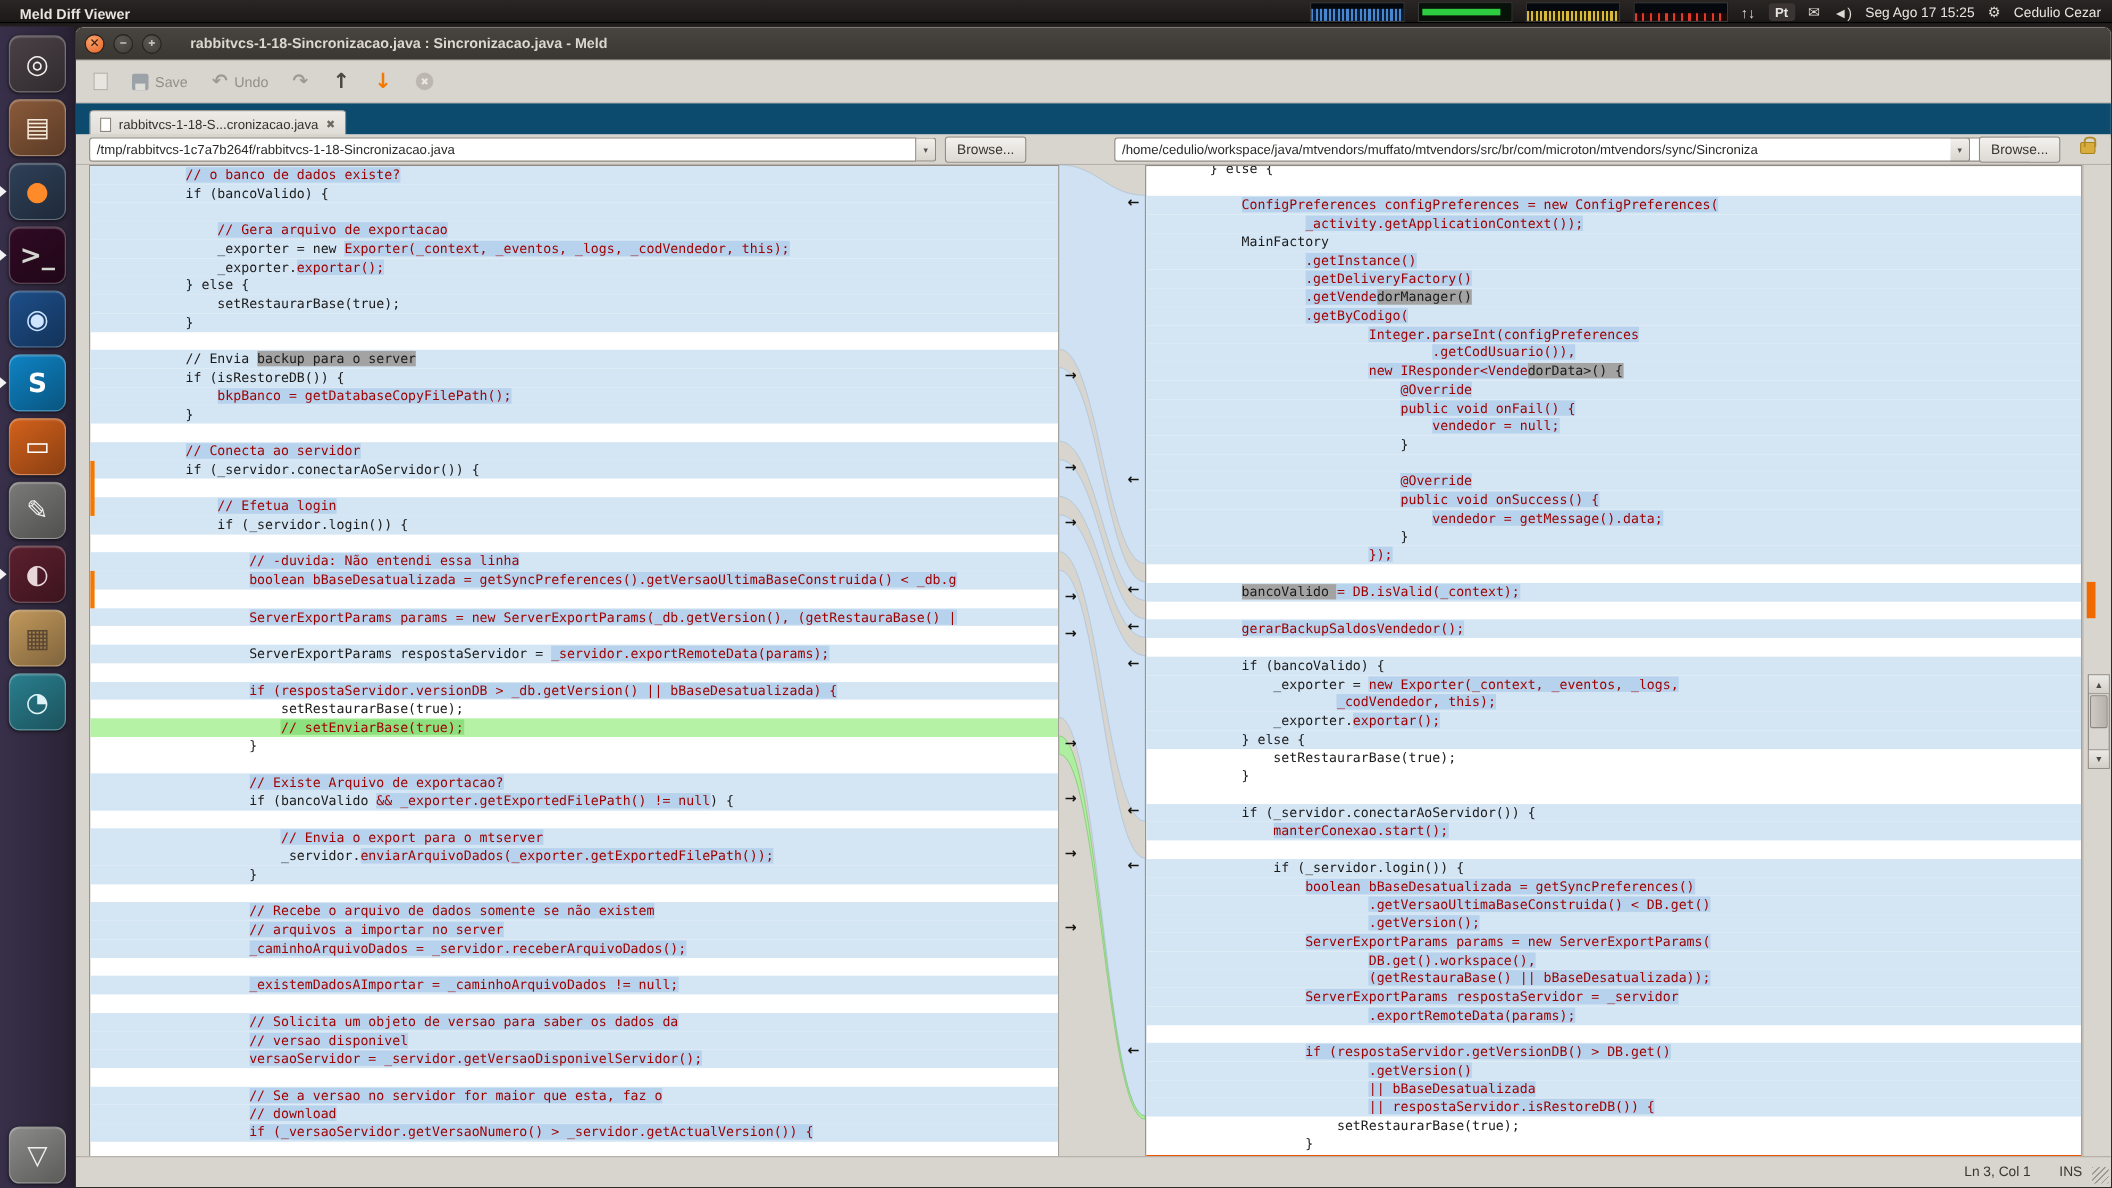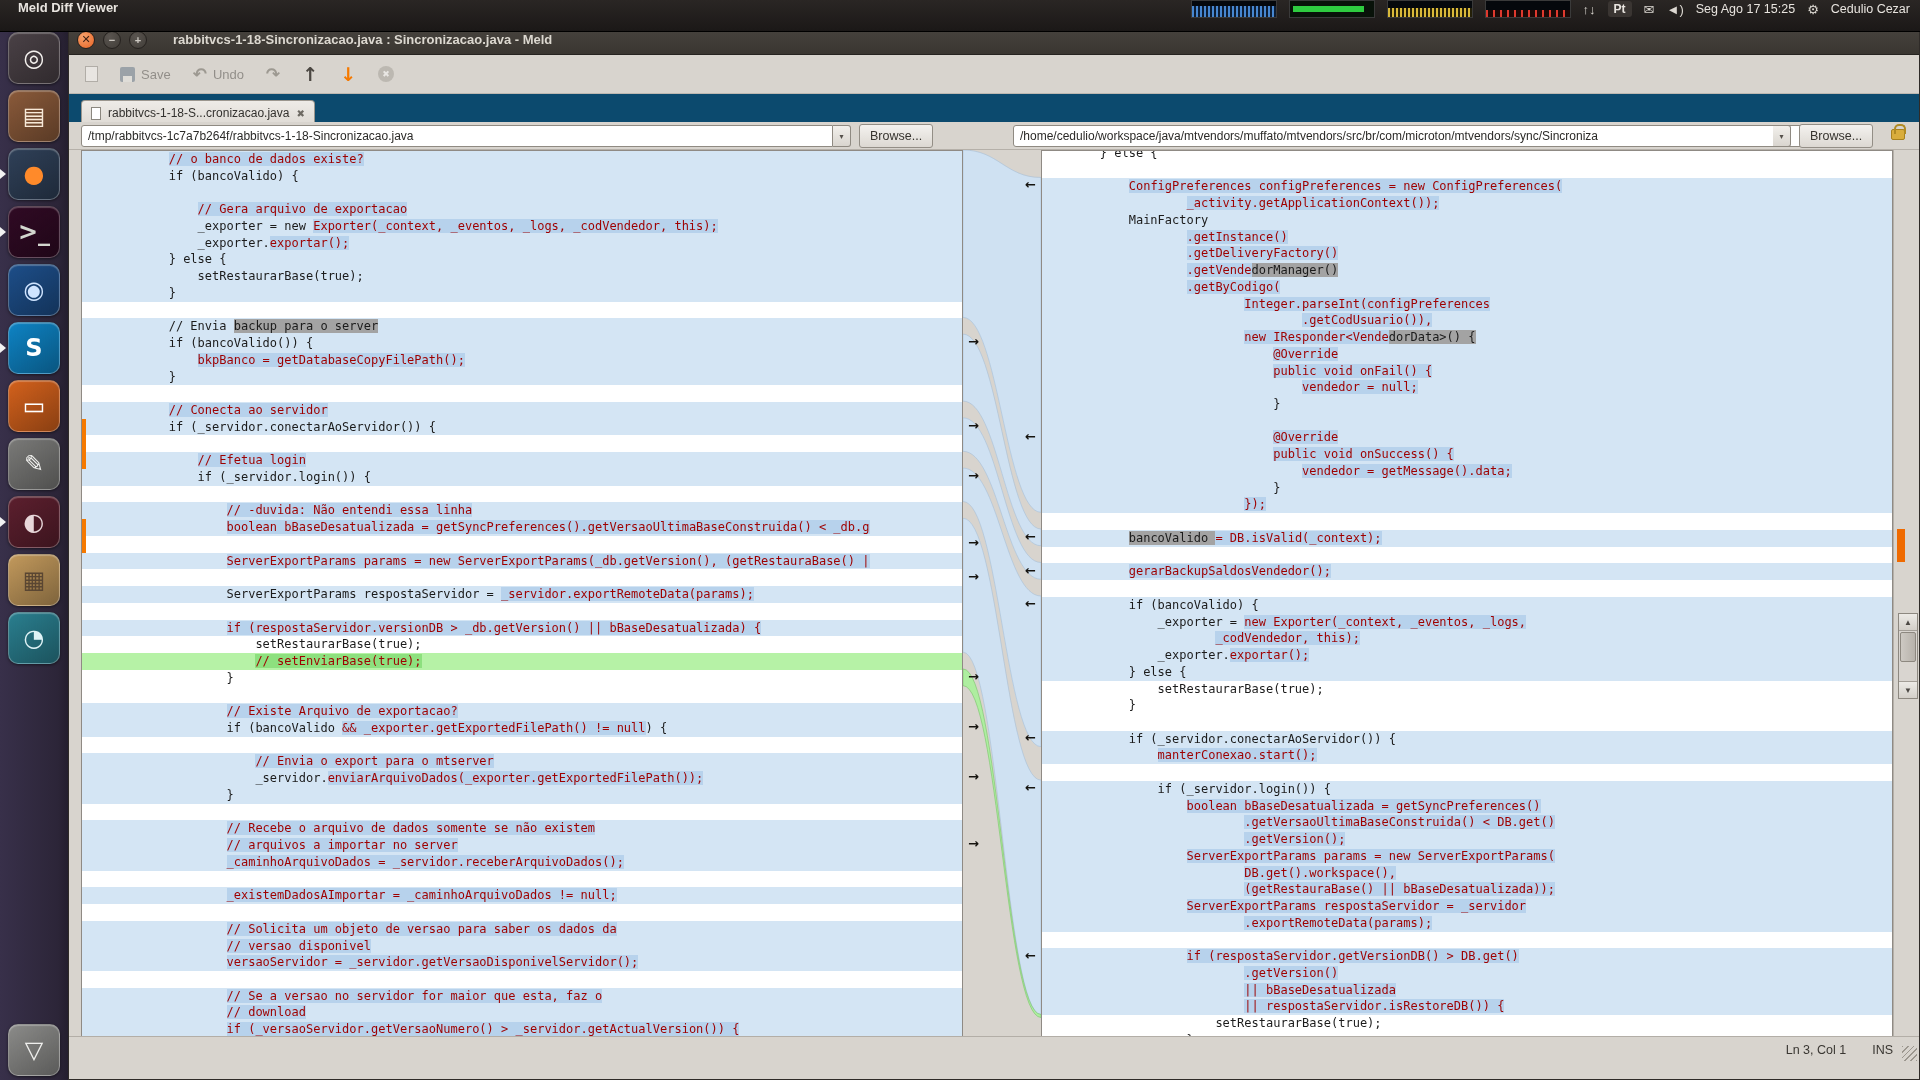--- a/index.html
+++ b/index.html
@@ -1,22 +1,22 @@
 <!DOCTYPE html>
 <html><head>
 <meta charset="utf-8">
 <style>
   * { margin:0; padding:0; box-sizing:border-box; }
   html,body { width:1920px; height:1080px; overflow:hidden; background:#201d1c;
               font-family:"Liberation Sans","DejaVu Sans",sans-serif; }
 
   
-  #top-panel { position:absolute; left:0; top:0; width:1920px; height:32px;
+  #top-panel { position:absolute; left:0; top:0; width:1920px; height:21px;
                background:linear-gradient(#2a2624,#1b1817); color:#e8e4df;
-               display:flex; align-items:flex-start; border-bottom:1px solid #000; z-index:50; }
+               display:flex; align-items:flex-end; border-bottom:1px solid #000; z-index:50; }
   .panel-title { font-weight:bold; font-size:13px; margin-left:18px; }
   .panel-right { margin-left:auto; display:flex; align-items:center; gap:12px; padding-right:10px; font-size:12.5px; }
   .applet { width:86px; height:18px; background:#05080c; border:1px solid #3a3a3a; position:relative; overflow:hidden; }
   .applet .fill { position:absolute; left:0; right:0; bottom:0; }
   .a-blue .fill  { height:70%; background:repeating-linear-gradient(90deg,#4787d0 0 2px,#0d1d33 2px 4px); }
   .a-green .fill { height:100%; background:#081209; }
   .a-green .bar  { position:absolute; left:4%; right:12%; top:32%; height:34%; background:#2ecc40; }
   .a-yellow .fill{ height:55%; background:repeating-linear-gradient(90deg,#d9b93a 0 2px,#241f08 2px 4px); }
   .a-red .fill   { height:45%; background:repeating-linear-gradient(90deg,#e0392e 0 2px,#1d0906 2px 7px); }
   .kbd-badge { background:#3a3532; border-radius:3px; padding:1px 6px; font-weight:bold; font-size:12px; }
@@ -107,21 +107,21 @@
 
   .summary { position:absolute; left:1824px; top:0; width:28px; height:904px; background:#d8d4ce; border-left:1px solid #b5b0a9; }
   .sum-mark { position:absolute; left:3px; width:8px; background:#ef6a00; }
   .sb-frag { position:absolute; left:4px; top:463px; width:20px; height:86px; background:#d9d5d0; border:1px solid #8d8880; }
   .sb-btn { height:17px; display:flex; align-items:center; justify-content:center; font-size:8px; color:#4c4844;
             background:linear-gradient(#eceae6,#d3cfc9); border-bottom:1px solid #a39e97; cursor:pointer; }
   .sb-btn.down { border-top:1px solid #a39e97; border-bottom:none; position:absolute; bottom:0; left:0; right:0; }
   .sb-thumb { position:absolute; top:18px; left:1px; right:1px; height:30px; background:linear-gradient(90deg,#cdc9c3,#b7b2ab);
               border:1px solid #8d8880; border-radius:2px; cursor:grab; }
 
-  .statusbar { position:absolute; left:0; bottom:16px; right:0; height:27px; background:#d8d4ce; border-top:1px solid #b3aea7;
+  .statusbar { position:absolute; left:0; bottom:1px; right:0; height:27px; background:#d8d4ce; border-top:1px solid #b3aea7;
                display:flex; align-items:center; justify-content:flex-end; gap:26px; font-size:12.5px; color:#3a3732;
                padding-right:26px; }
   .grip { position:absolute; right:2px; bottom:2px; width:15px; height:15px;
           background:repeating-linear-gradient(135deg,#9c978f 0 1px,transparent 1px 4px); }
 </style>
 </head>
 <body>
 
 <div id="top-panel">
   <span class="panel-title">Meld Diff Viewer</span>
@@ -252,21 +252,21 @@
           <div class="code-line bg-c"><span class="seg-k">            if (bancoValido) {</span></div>
           <div class="code-line bg-c"><span class="seg-k"></span></div>
           <div class="code-line bg-c"><span class="seg-k">                </span><span class="seg-r">// Gera arquivo de exportacao</span></div>
           <div class="code-line bg-c"><span class="seg-k">                _exporter = new </span><span class="seg-r">Exporter(_context, _eventos, _logs, _codVendedor, this);</span></div>
           <div class="code-line bg-c"><span class="seg-k">                _exporter.</span><span class="seg-r">exportar();</span></div>
           <div class="code-line bg-c"><span class="seg-k">            } else {</span></div>
           <div class="code-line bg-c"><span class="seg-k">                setRestaurarBase(true);</span></div>
           <div class="code-line bg-c"><span class="seg-k">            }</span></div>
           <div class="code-line bg-w"><span class="seg-k"></span></div>
           <div class="code-line bg-c"><span class="seg-k">            // Envia </span><span class="seg-ki">backup para o server</span></div>
-          <div class="code-line bg-c"><span class="seg-k">            if (bancoValido()) {</span></div>
+          <div class="code-line bg-c"><span class="seg-k">            if (isRestoreDB()) {</span></div>
           <div class="code-line bg-c"><span class="seg-k">                </span><span class="seg-r">bkpBanco = getDatabaseCopyFilePath();</span></div>
           <div class="code-line bg-c"><span class="seg-k">            }</span></div>
           <div class="code-line bg-w"><span class="seg-k"></span></div>
           <div class="code-line bg-c"><span class="seg-k">            </span><span class="seg-r">// Conecta ao servidor</span></div>
           <div class="code-line bg-c"><span class="seg-k">            if (_servidor.conectarAoServidor()) {</span></div>
           <div class="code-line bg-w"><span class="seg-k"></span></div>
           <div class="code-line bg-c"><span class="seg-k">                </span><span class="seg-r">// Efetua login</span></div>
           <div class="code-line bg-c"><span class="seg-k">                if (_servidor.login()) {</span></div>
           <div class="code-line bg-w"><span class="seg-k"></span></div>
           <div class="code-line bg-c"><span class="seg-k">                    </span><span class="seg-r">// -duvida: Não entendi essa linha</span></div>

